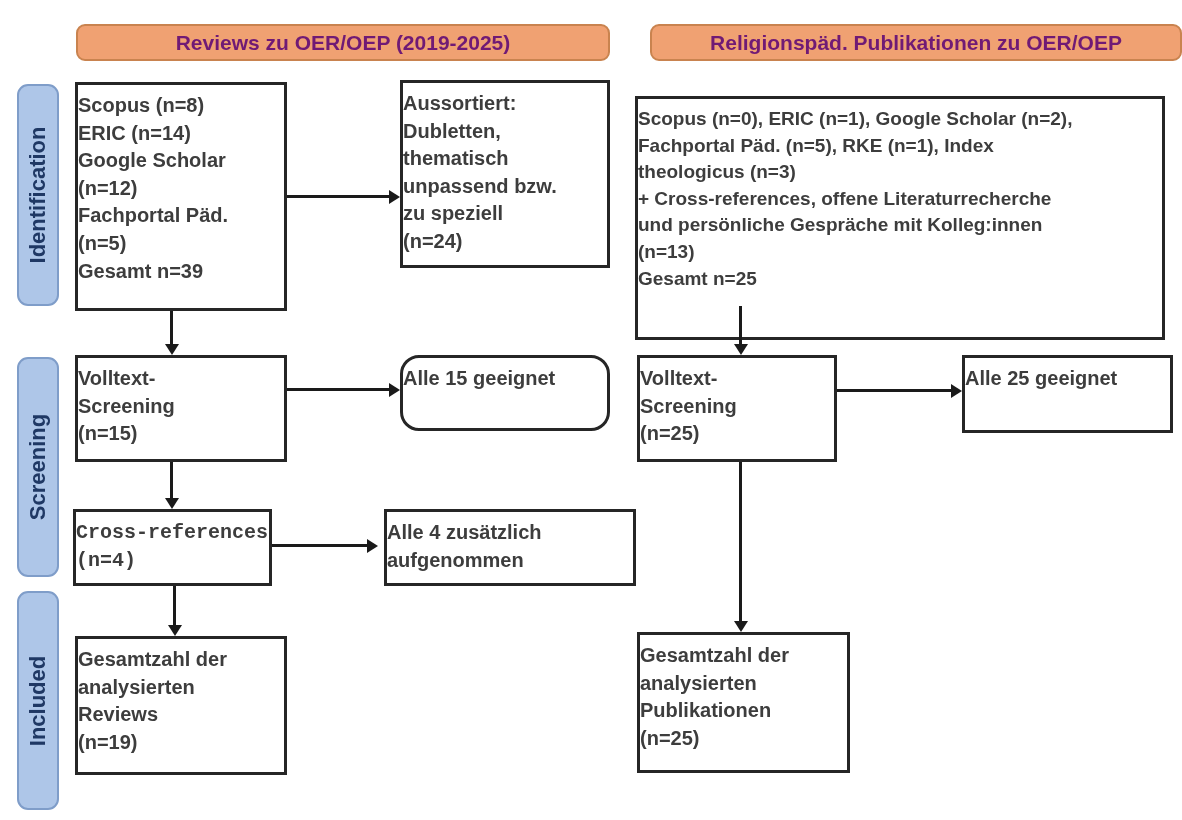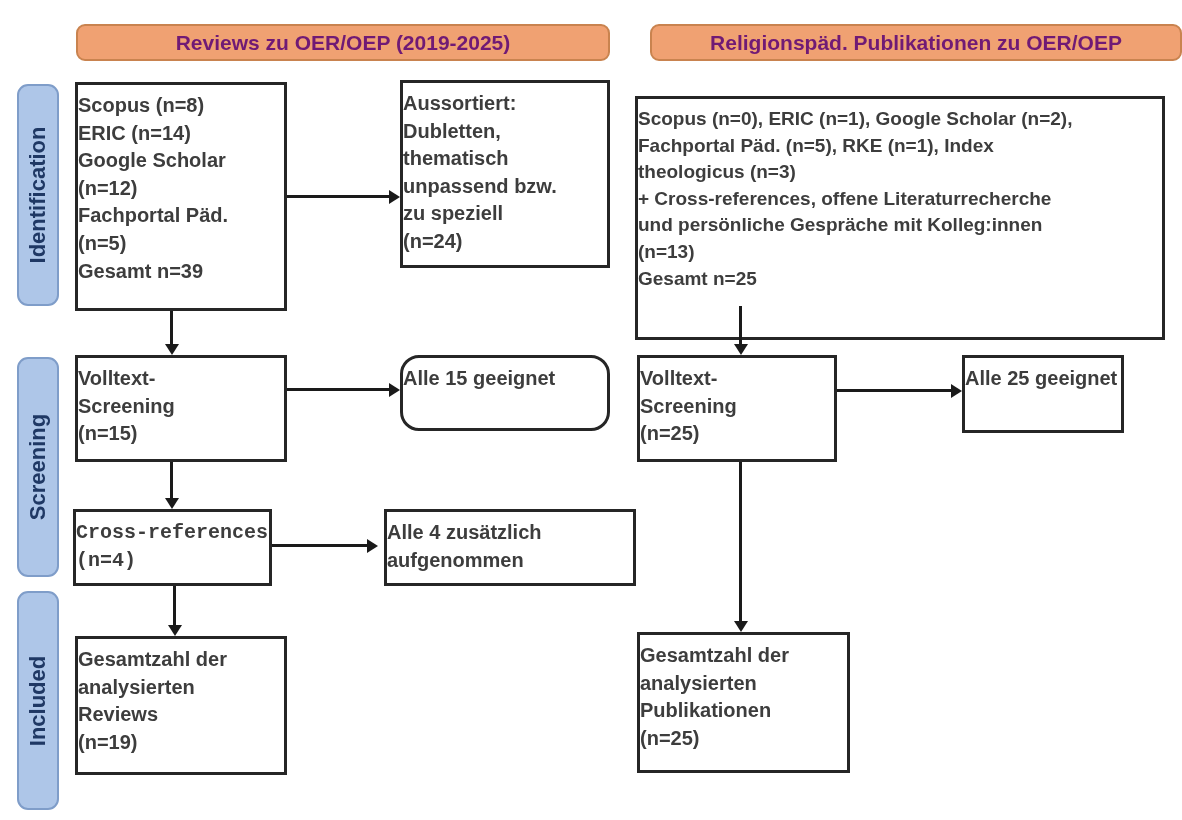--- a/index.html
+++ b/index.html
@@ -88,21 +88,21 @@
   <div class="box box--wide" style="left:635px; top:96px; width:530px; height:244px;">Scopus (n=0), ERIC (n=1), Google Scholar (n=2),
 Fachportal Päd. (n=5), RKE (n=1), Index
 theologicus (n=3)
 + Cross-references, offene Literaturrecherche
 und persönliche Gespräche mit Kolleg:innen
 (n=13)
 Gesamt n=25</div>
   <div class="box" style="left:637px; top:355px; width:200px; height:107px;">Volltext-
 Screening
 (n=25)</div>
-  <div class="box" style="left:962px; top:355px; width:162px; height:78px;">Alle 25 geeignet</div>
+  <div class="box" style="left:962px; top:355px; width:211px; height:78px;">Alle 25 geeignet</div>
   <div class="box" style="left:637px; top:632px; width:213px; height:141px;">Gesamtzahl der
 analysierten
 Publikationen
 (n=25)</div>
 
   <div class="arr arr-r" style="left:287px; top:195px; width:102px;"></div>
   <div class="arr arr-d" style="left:170px; top:311px; height:33px;"></div>
   <div class="arr arr-r" style="left:287px; top:388px; width:102px;"></div>
   <div class="arr arr-d" style="left:170px; top:462px; height:36px;"></div>
   <div class="arr arr-r" style="left:272px; top:544px; width:95px;"></div>

